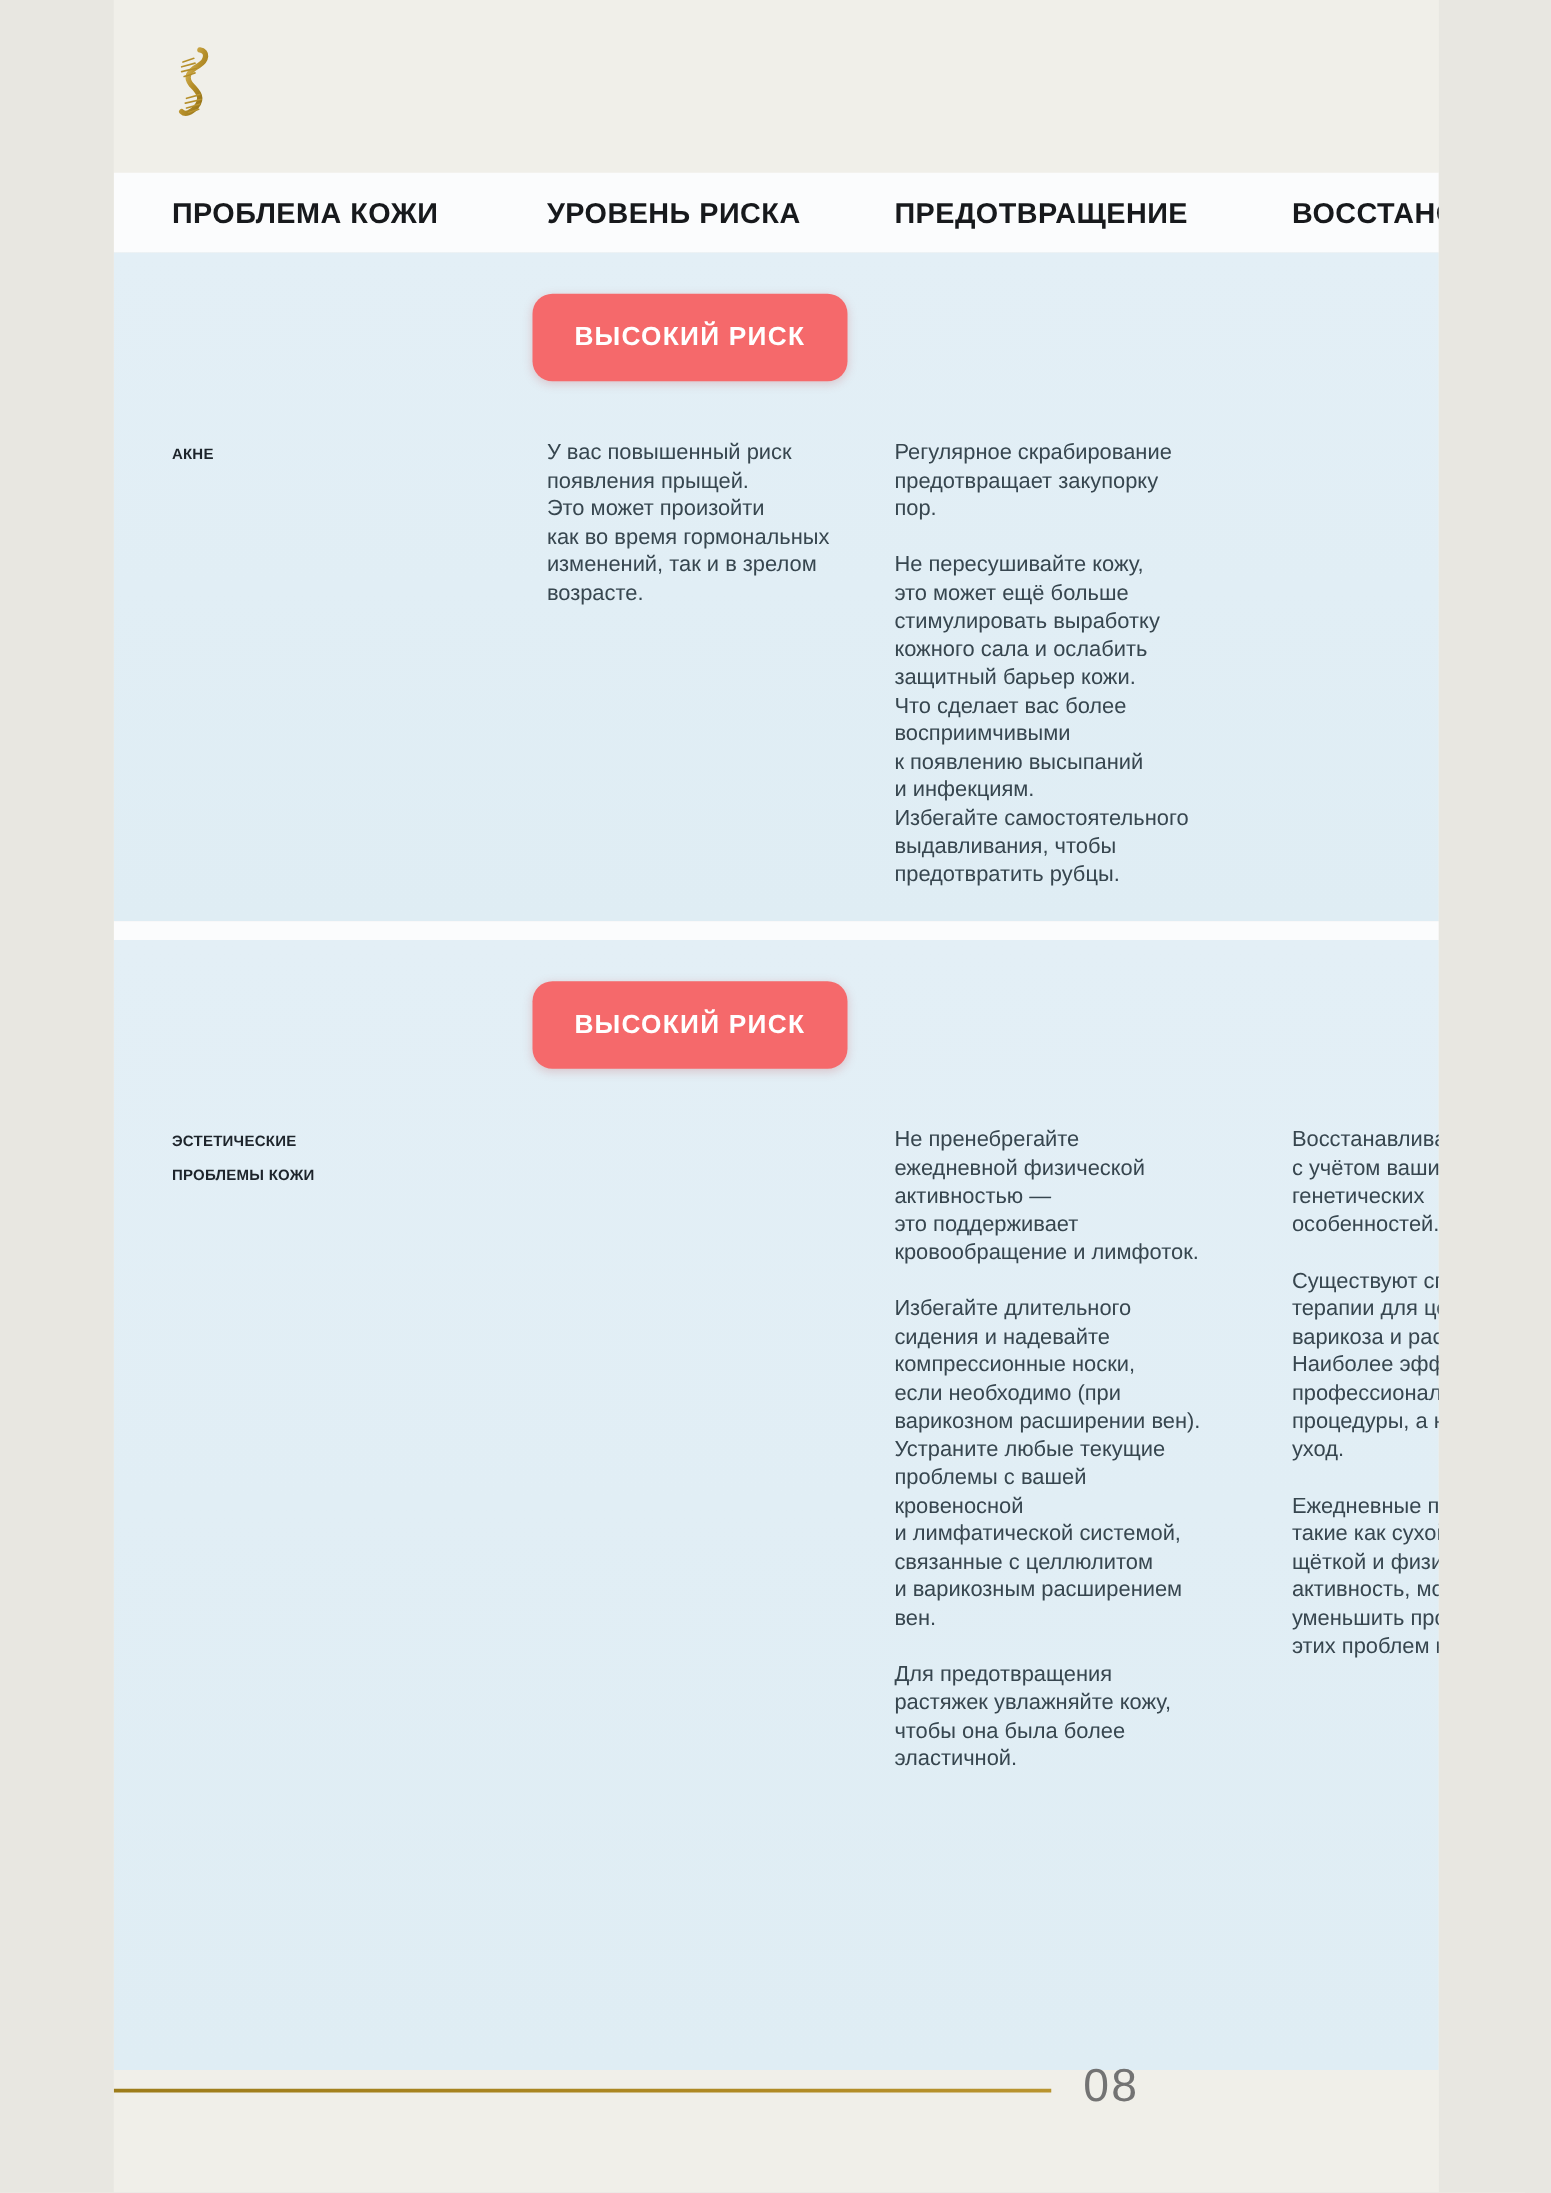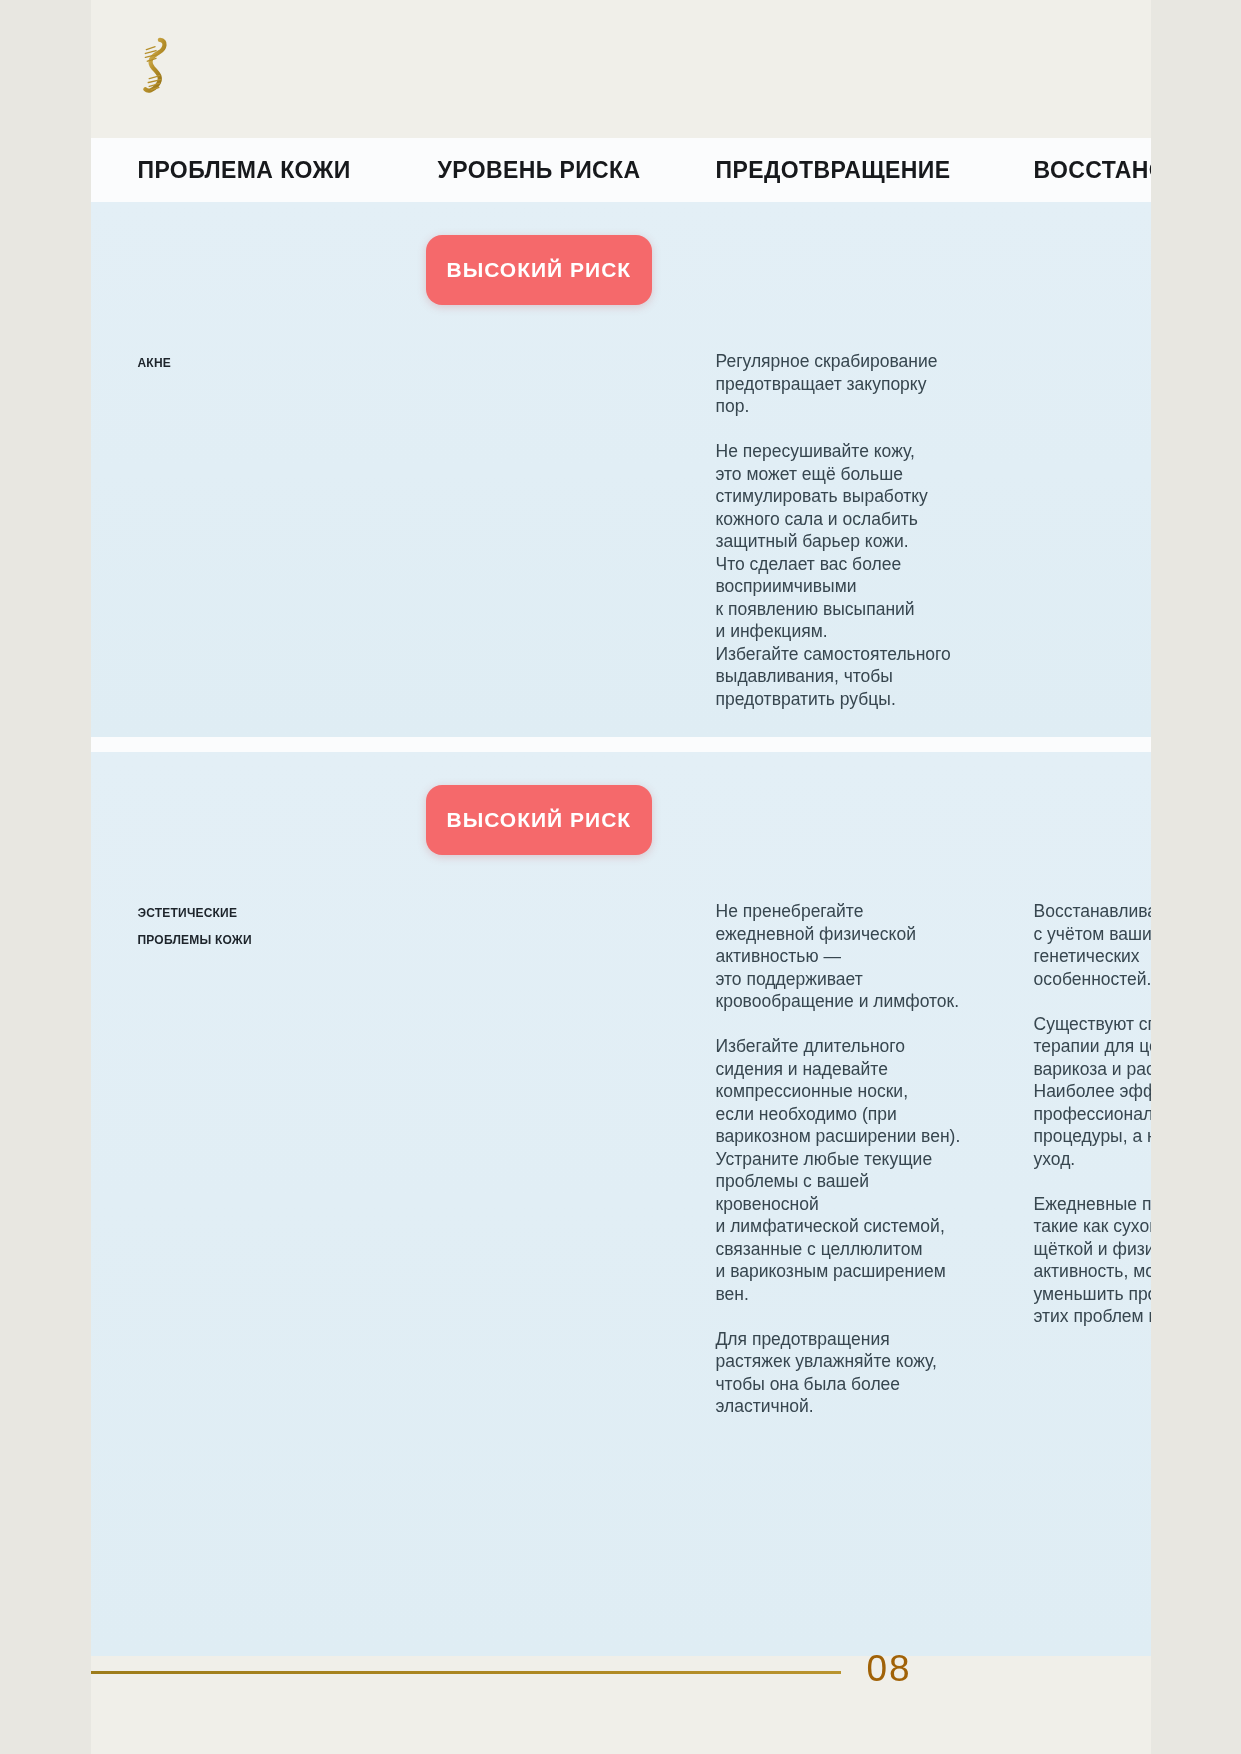--- a/index.html
+++ b/index.html
@@ -48,21 +48,21 @@
   .badge-cell { grid-column:2; grid-row:1; margin-bottom:45px; }
   .risk-badge {
     display:inline-block;
     margin-left:-12px;
     background:#f5696b;
     color:#ffffff;
     font-size:21px;
     line-height:24px;
     font-weight:bold;
     letter-spacing:1px;
-    padding:23px 21px;
+    padding:23px 34px;
     border-radius:16px;
     box-shadow:0 2px 8px rgba(190,80,85,0.25);
   }
   .cell {
     grid-row:2;
     font-size:17.5px;
     line-height:22.5px;
     color:#37464f;
     white-space:pre-line;
   }
@@ -81,21 +81,21 @@
   
   .footer { position:relative; height:98px; background:#f0efe9; }
   .footer-line {
     position:absolute; left:0; top:15px;
     width:750px; height:3px;
     background:linear-gradient(90deg,#9d7c1a 0%,#b08a24 70%,#b9942f 100%);
   }
   .page-number {
     position:absolute; left:776px; top:-8px;
     font-size:37px;
-    color:#a16207;
+    color:#737373;
     letter-spacing:2px;
   }
 </style>
 </head>
 <body>
 
 <div class="page">
 
   <div class="brand-header">
     <svg class="logo" viewBox="0 0 30 64" aria-hidden="true">
@@ -126,20 +126,26 @@
     <div class="col-header">ПРЕДОТВРАЩЕНИЕ</div>
     <div class="col-header">ВОССТАНОВЛЕНИЕ</div>
   </div>
 
   <div class="section first">
     <div class="section-grid">
       <div class="badge-cell">
         <span class="risk-badge">ВЫСОКИЙ РИСК</span>
       </div>
       <div class="problem-label">АКНЕ</div>
+      <div class="cell c2">У вас повышенный риск
+появления прыщей.
+Это может произойти
+как во время гормональных
+изменений, так и в зрелом
+возрасте.</div>
       <div class="cell c3">Регулярное скрабирование
 предотвращает закупорку
 пор.
 
 Не пересушивайте кожу,
 это может ещё больше
 стимулировать выработку
 кожного сала и ослабить
 защитный барьер кожи.
 Что сделает вас более

